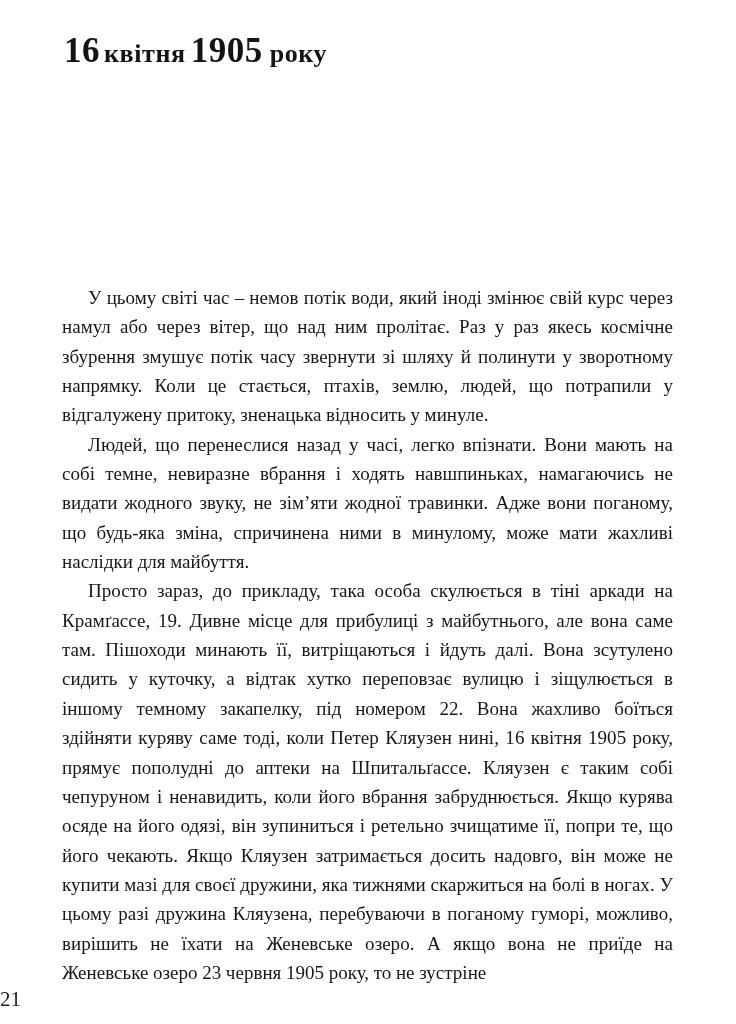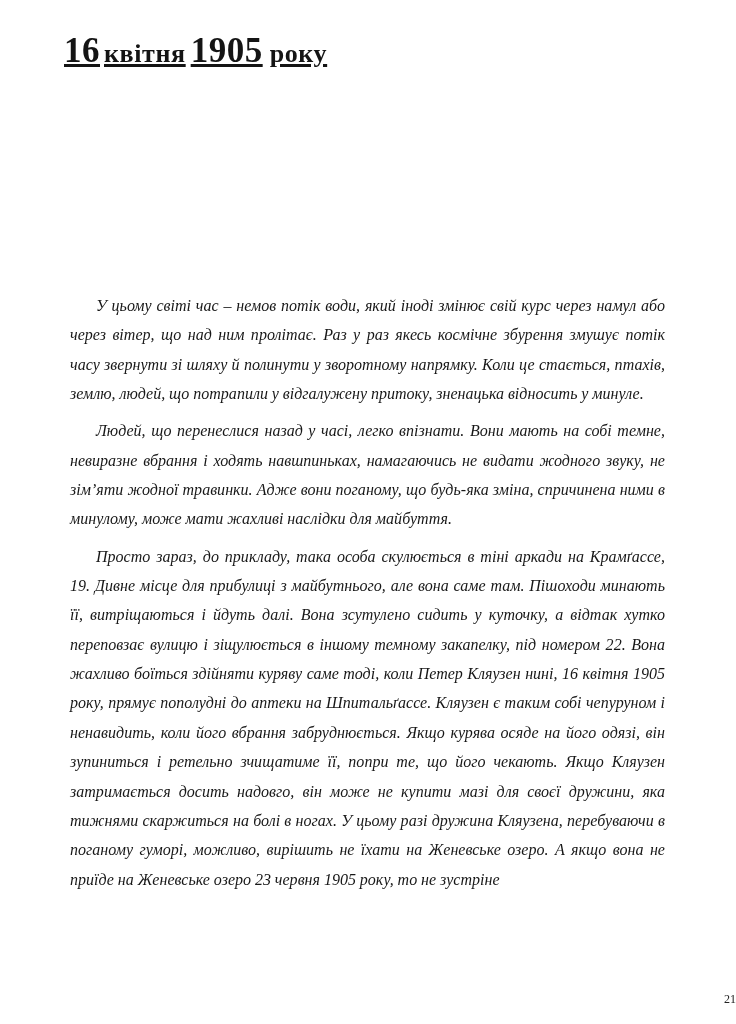--- a/index.html
+++ b/index.html
@@ -28,21 +28,20 @@
   
   .chapter-heading {
     position: absolute;
     left: 64px;
     top: 8px;
     width: 610px;
     font-weight: bold;
     color: #141414;
     white-space: nowrap;
     letter-spacing: 0.2px;
-    text-decoration: underline;
   }
   .chapter-heading .num {
     font-size: 35px;
     line-height: 44px;
     vertical-align: baseline;
     letter-spacing: 0.5px;
   }
   .chapter-heading .word {
     font-size: 26px;
     line-height: 44px;
@@ -56,44 +55,43 @@
 
   
   .text-block {
     position: absolute;
     left: 62px;
     top: 283px;
     width: 611px;
   }
 
   .para {
-    margin: 8px;
+    margin: 0;
     text-indent: 26px;
     text-align: justify;
     text-justify: inter-word;
-    font-size: 16px;
+    font-size: 19px;
     line-height: 29.35px;
     color: #171717;
     hyphens: manual;
     word-spacing: -0.15px;
     letter-spacing: 0.02px;
-    font-style: italic;
   }
   .para:last-child {
     text-align: justify;
   }
 
   
   .folio {
     position: absolute;
     left: 0;
     right: 0;
     top: 988px;
-    text-align: right;
-    font-size: 12px;
+    text-align: left;
+    font-size: 21px;
     line-height: 22px;
     color: #222222;
   }
 </style>
 </head>
 <body>
 
 <div class="page">
 
   <h1 class="chapter-heading">

